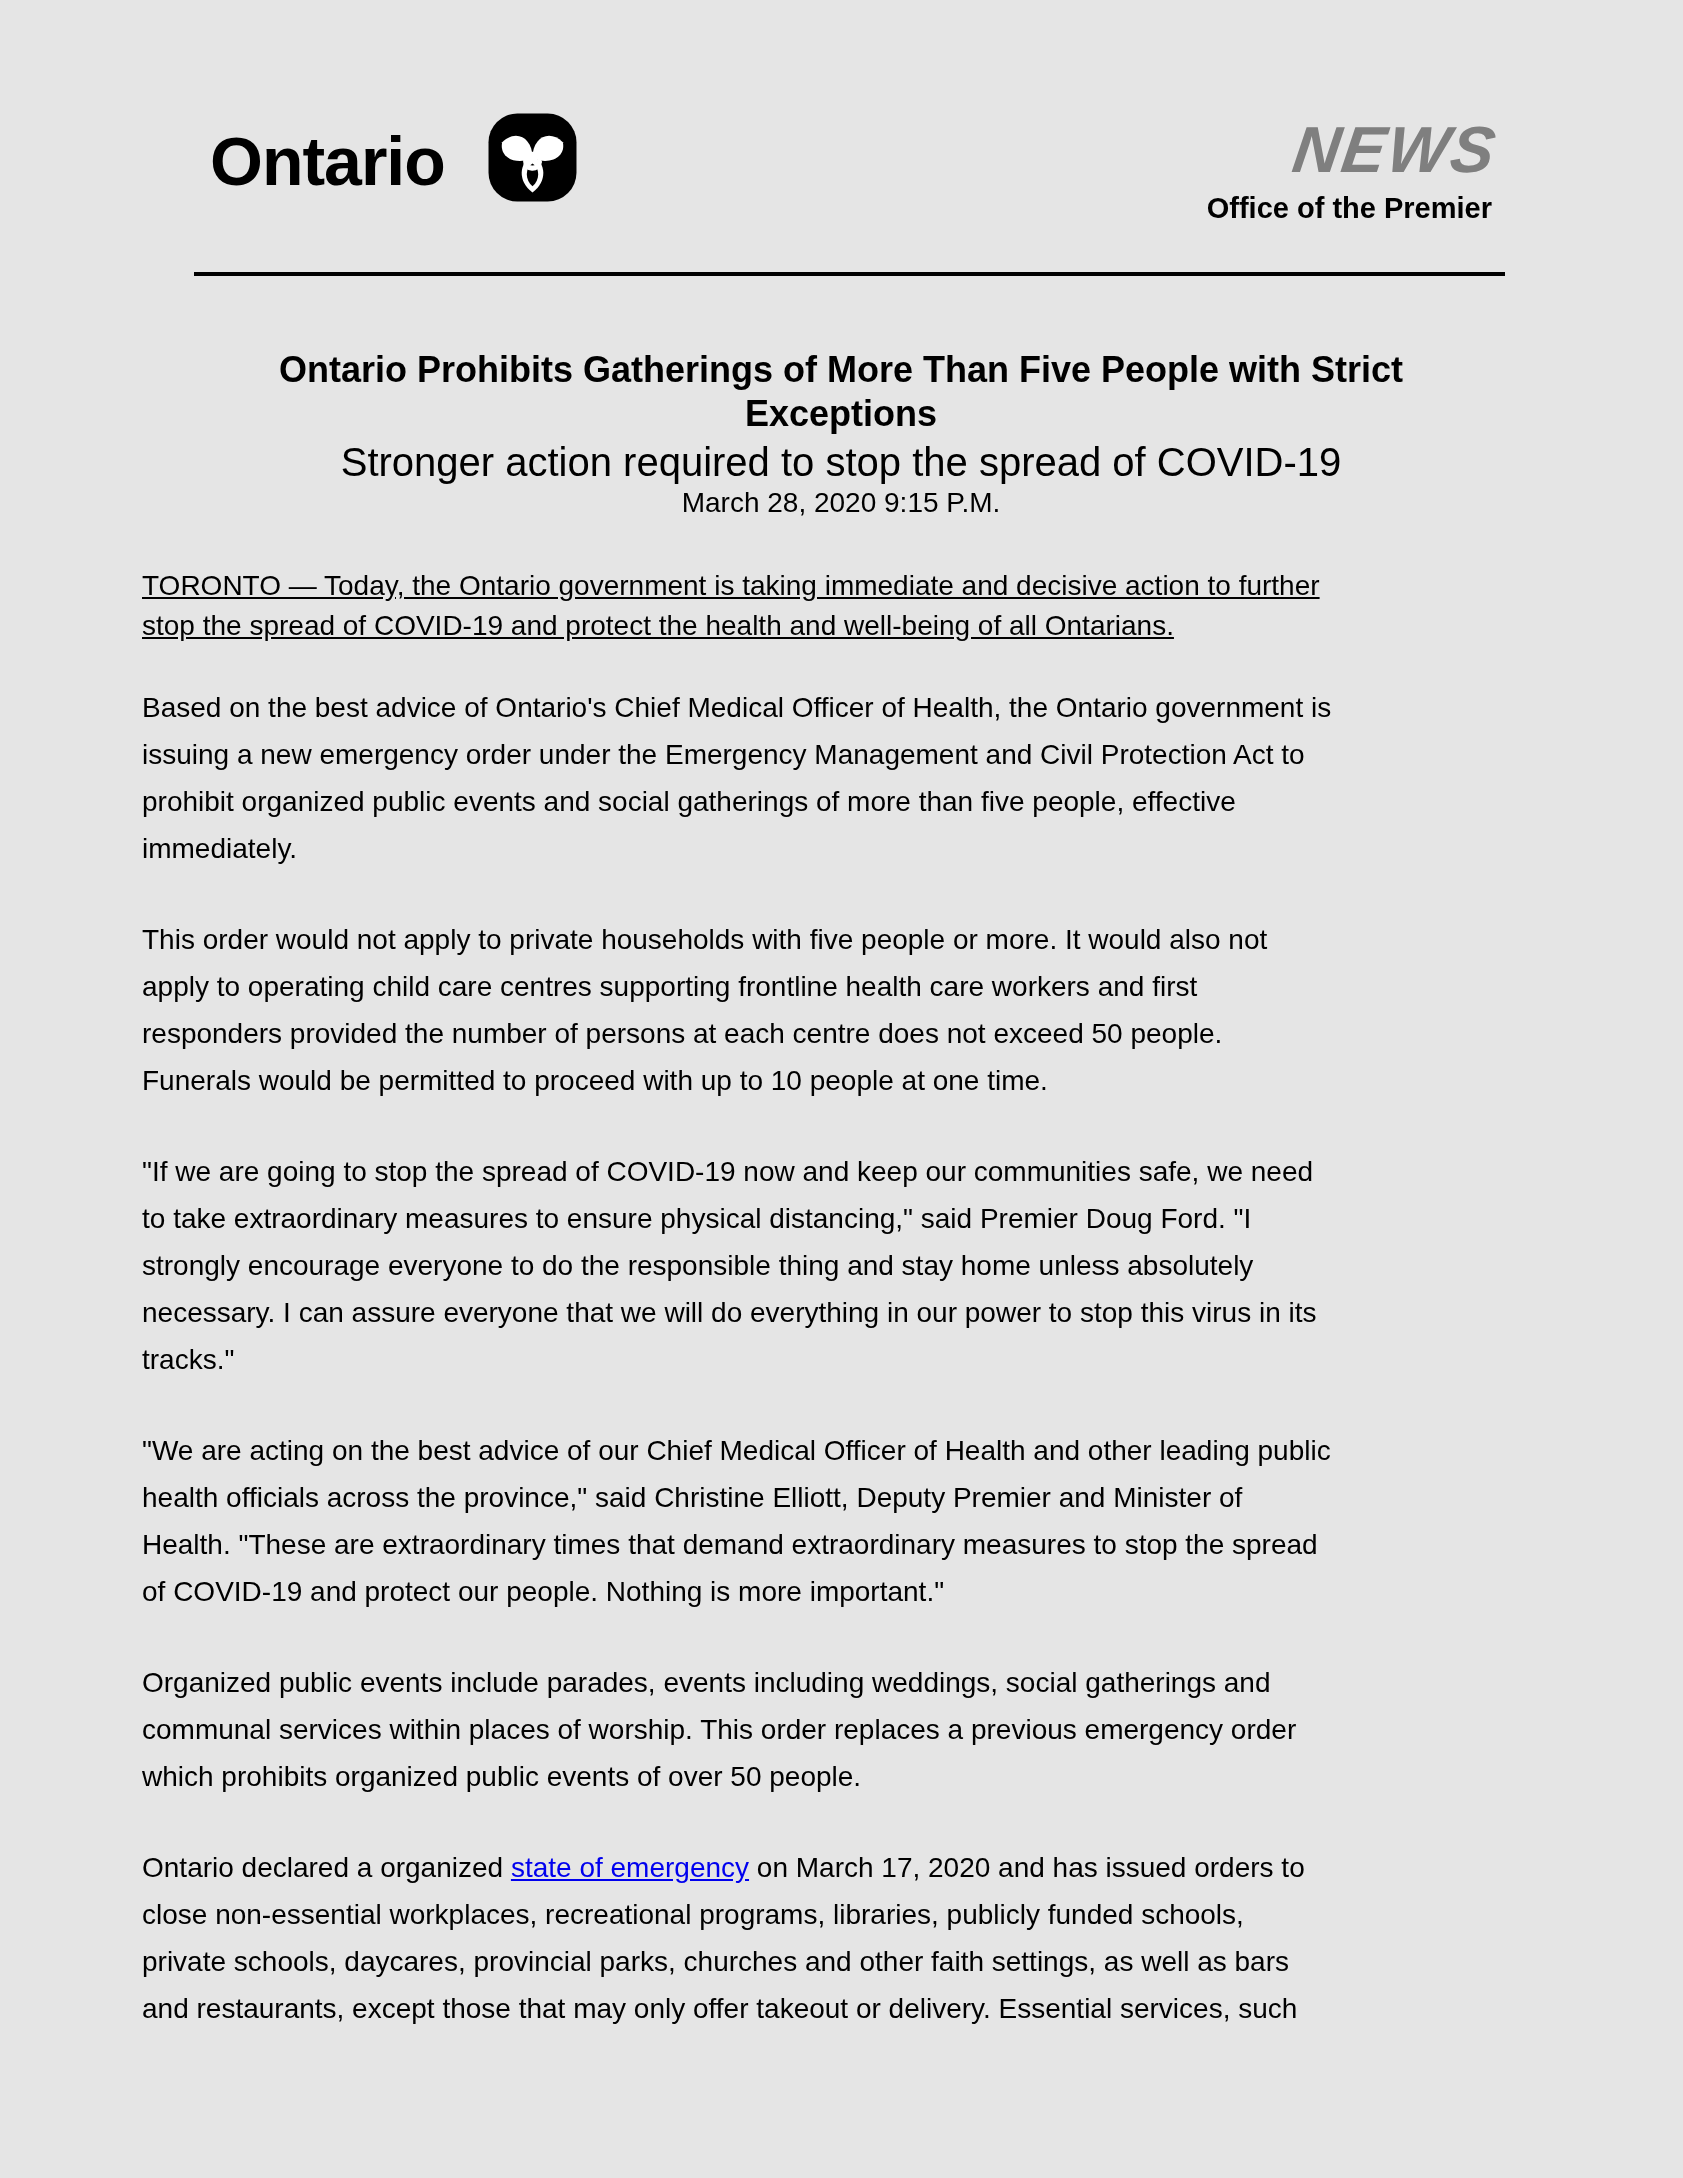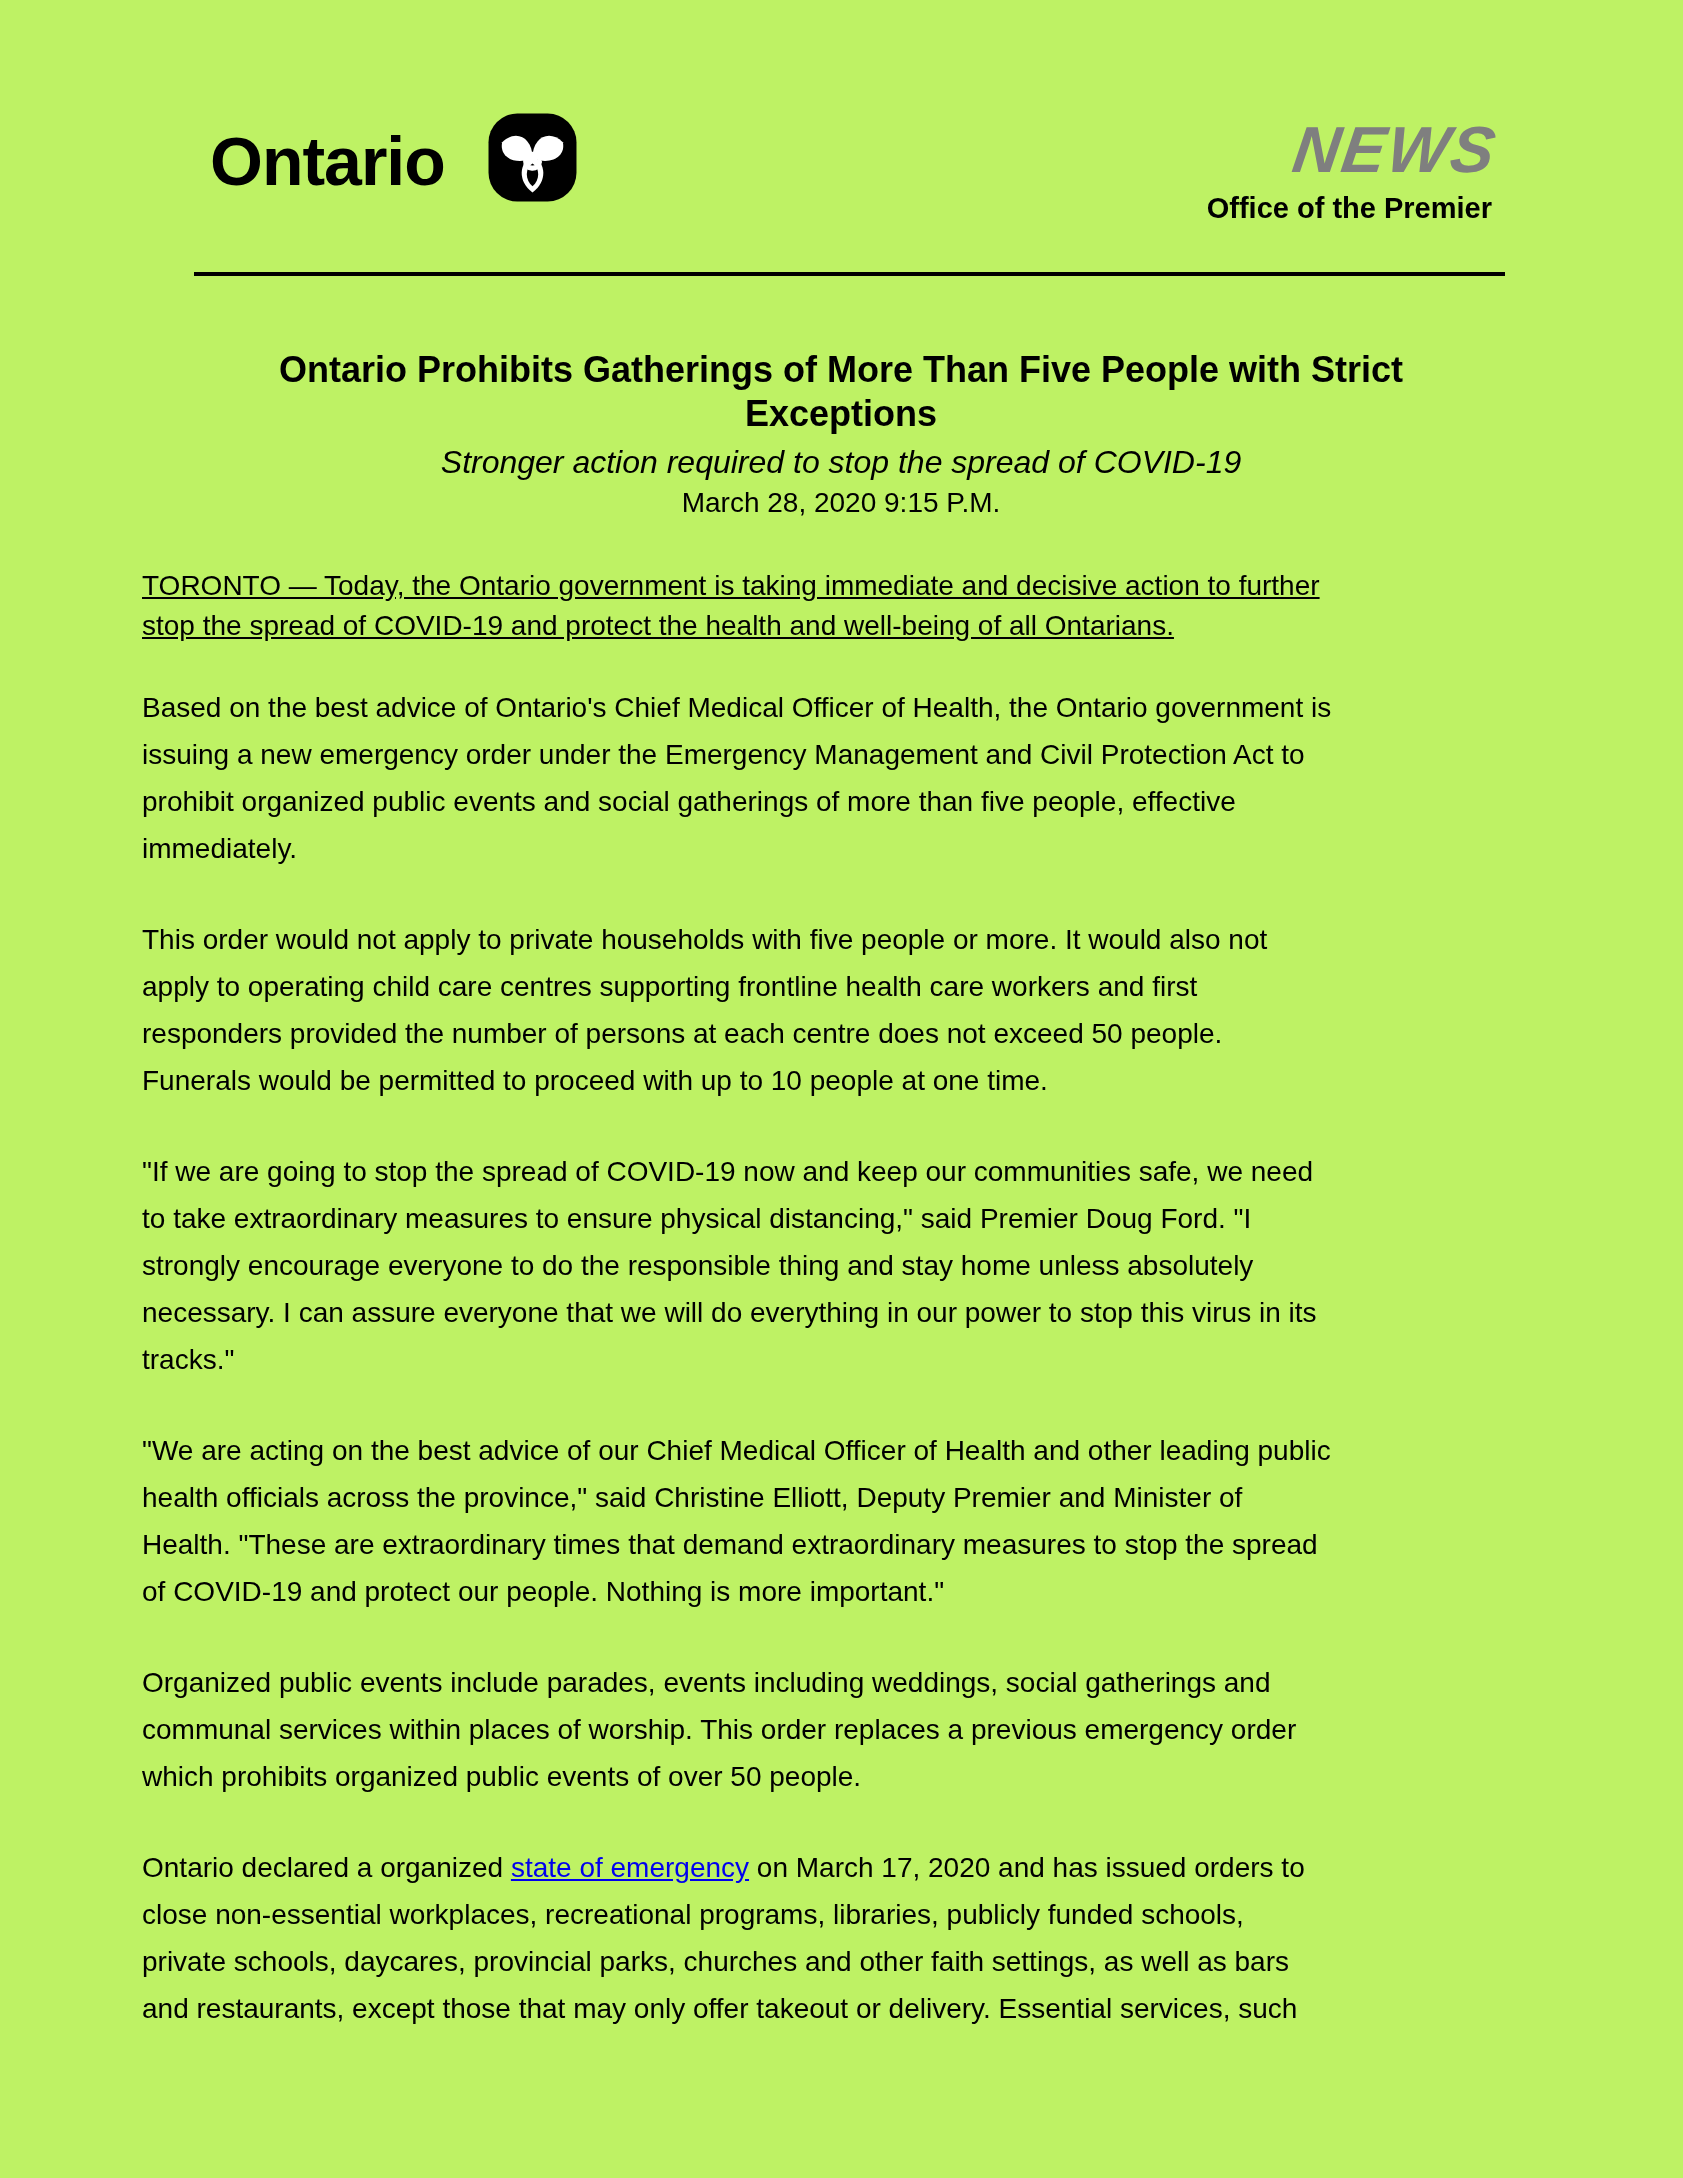--- a/index.html
+++ b/index.html
@@ -6,21 +6,21 @@
     --c-text:#000000;
     --c-news-gray:#7f7f7f;
     --c-link-blue:#0000ee;
   }
   *{box-sizing:border-box;}
   html,body{margin:0;padding:0;background:#ffffff;}
   .page{
     position:relative;
     width:1683px;
     height:2178px;
-    background:#bef264;
+    background:#e5e5e5;
     font-family:"Liberation Sans", sans-serif;
     color:var(--c-text);
     overflow:hidden;
   }
 
   
   .brand{
     position:absolute;
     left:210px;
     top:111px;
@@ -82,22 +82,21 @@
   .headline{
     margin:0;
     font-size:36px;
     font-weight:bold;
     line-height:44px;
     white-space:pre-line;
     text-align:center;
   }
   .subtitle{
     margin-top:7px;
-    font-size:32px;
-    font-style:italic;
+    font-size:40px;
     line-height:38px;
   }
   .dateline{
     margin-top:5px;
     font-size:28px;
     line-height:34px;
   }
 
   
   .body-text{

